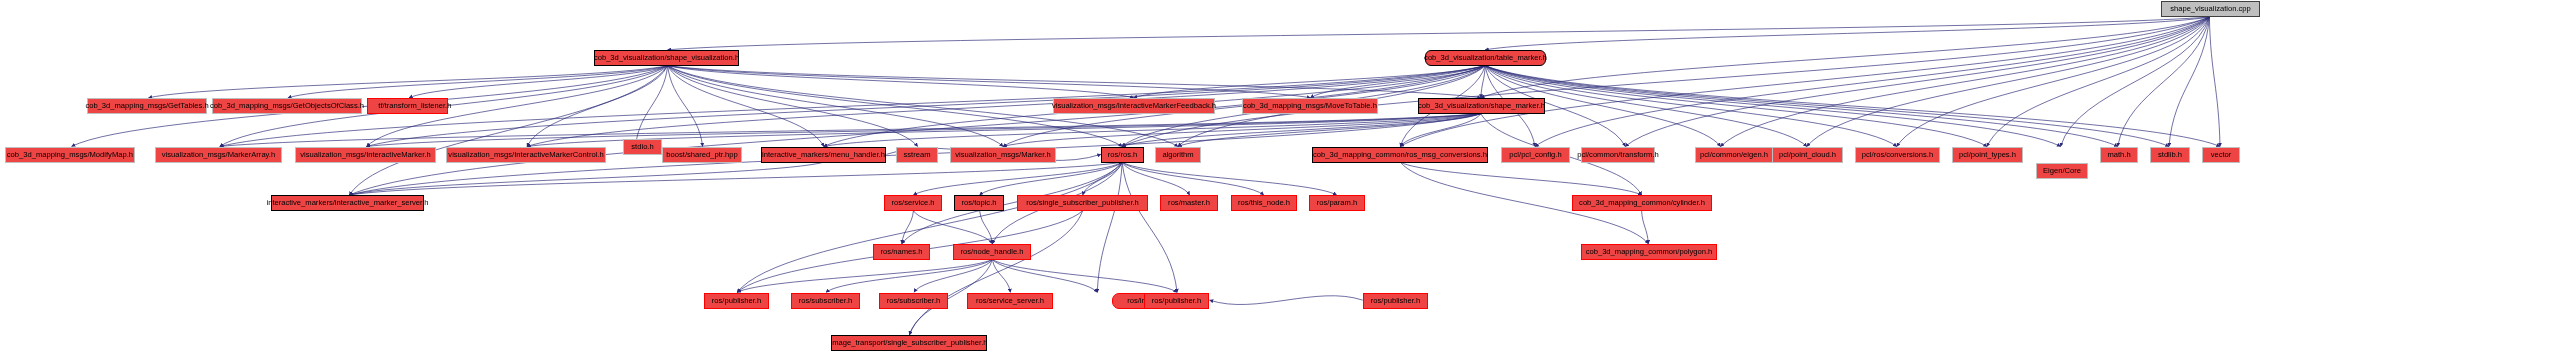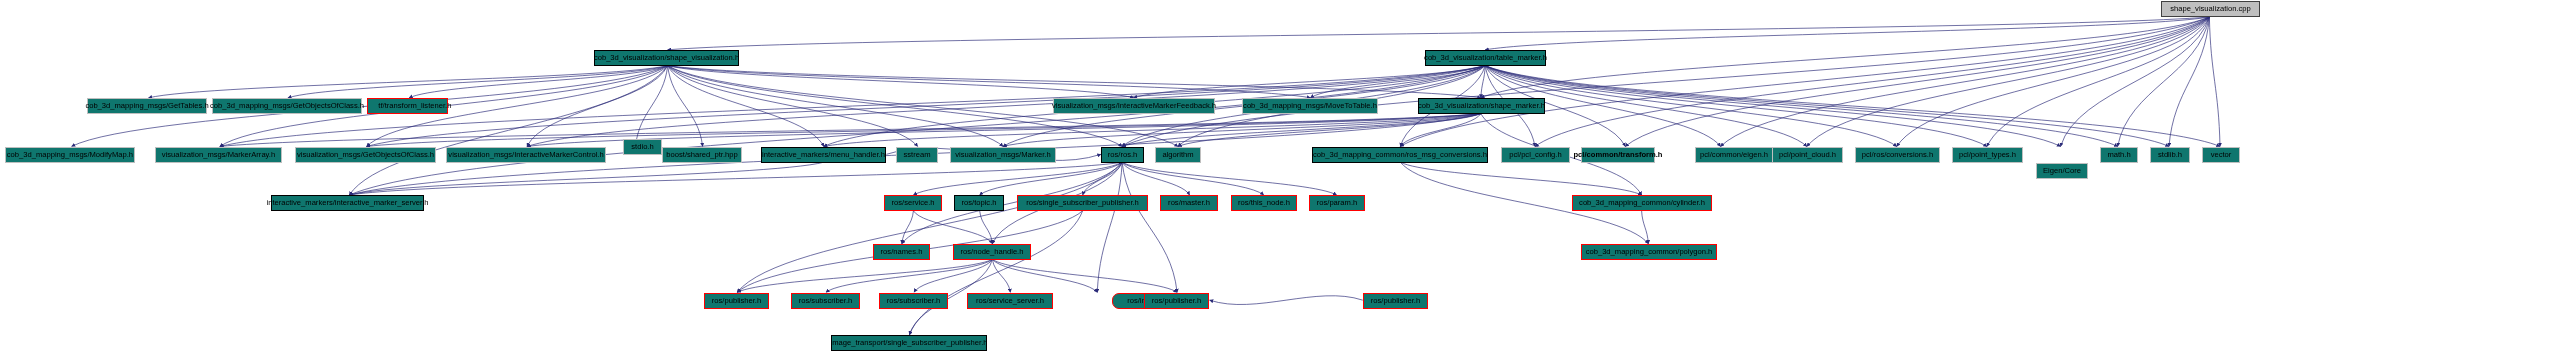--- a/index.html
+++ b/index.html
@@ -13,21 +13,21 @@
     overflow:hidden;
   }
   #edges{position:absolute;left:0;top:0;width:2576px;height:353px;}
   .node{
     position:absolute;
     box-sizing:border-box;
     display:flex;
     align-items:center;
     justify-content:center;
     height:16px;
-    background:#0f766e;
+    background:#ef4444;
     border:0.6px solid #bfbfbf;
     color:#000000;
     font-size:7.6px;
     line-height:1;
     white-space:nowrap;
     padding:0 4.3px;
     z-index:5;
   }
   .node.root{
     background:#bfbfbf;
@@ -149,21 +149,21 @@
         <path d="M 2240 494 C 2164.4 469.052, 2063.6 518.948, 1988 494" marker-end="url(#arrow)" stroke="#2a2a78" stroke-width="1.1" fill="none"></path>
       </g>
   </svg>
   <div id="node-layer">
       <div class="node root" style="left: 2161px; top: 1.2px; width: 99px;">
         <span>shape_visualization.cpp</span>
       </div>
       <div class="node hdr" style="left: 594px; top: 50px; width: 145px;">
         <span>cob_3d_visualization/shape_visualization.h</span>
       </div>
-      <div class="node hdr" style="left: 1425px; top: 50px; width: 121px;">
+      <div class="node hdr" style="left: 1425px; top: 50px; width: 121px; border-radius: 6px;">
         <span>cob_3d_visualization/table_marker.h</span>
       </div>
       <div class="node " style="left: 87px; top: 98px; width: 120px;">
         <span>cob_3d_mapping_msgs/GetTables.h</span>
       </div>
       <div class="node " style="left: 212px; top: 98px; width: 150px;">
         <span>cob_3d_mapping_msgs/GetObjectsOfClass.h</span>
       </div>
       <div class="node ext" style="left: 367px; top: 98px; width: 81px; padding-left: 19px;">
         <span>tf/transform_listener.h</span>
@@ -177,21 +177,21 @@
       <div class="node hdr" style="left: 1418px; top: 98px; width: 127px;">
         <span>cob_3d_visualization/shape_marker.h</span>
       </div>
       <div class="node " style="left: 4.9px; top: 147px; width: 130px;">
         <span>cob_3d_mapping_msgs/ModifyMap.h</span>
       </div>
       <div class="node " style="left: 155px; top: 147px; width: 127px;">
         <span>visualization_msgs/MarkerArray.h</span>
       </div>
       <div class="node " style="left: 295px; top: 147px; width: 141px;">
-        <span>visualization_msgs/GetObjectsOfClass.h</span>
+        <span>visualization_msgs/InteractiveMarker.h</span>
       </div>
       <div class="node " style="left: 446px; top: 147px; width: 160px;">
         <span>visualization_msgs/InteractiveMarkerControl.h</span>
       </div>
       <div class="node " style="left: 615px; top: 139px; width: 39px; margin-left: 8px;">
         <span>stdio.h</span>
       </div>
       <div class="node " style="left: 662px; top: 147px; width: 80px;">
         <span>boost/shared_ptr.hpp</span>
       </div>
@@ -209,21 +209,21 @@
       </div>
       <div class="node " style="left: 1155px; top: 147px; width: 46px;">
         <span>algorithm</span>
       </div>
       <div class="node hdr" style="left: 1312px; top: 147px; width: 176px;">
         <span>cob_3d_mapping_common/ros_msg_conversions.h</span>
       </div>
       <div class="node " style="left: 1501px; top: 147px; width: 69px;">
         <span>pcl/pcl_config.h</span>
       </div>
-      <div class="node " style="left: 1581px; top: 147px; width: 74px; font-weight: bold;">
+      <div class="node " style="left: 1581px; top: 147px; width: 74px;">
         <span>pcl/common/transform.h</span>
       </div>
       <div class="node " style="left: 1682px; top: 147px; width: 78px; margin-left: 13px;">
         <span>pcl/common/eigen.h</span>
       </div>
       <div class="node " style="left: 1772px; top: 147px; width: 71px;">
         <span>pcl/point_cloud.h</span>
       </div>
       <div class="node " style="left: 1855px; top: 147px; width: 85px;">
         <span>pcl/ros/conversions.h</span>

